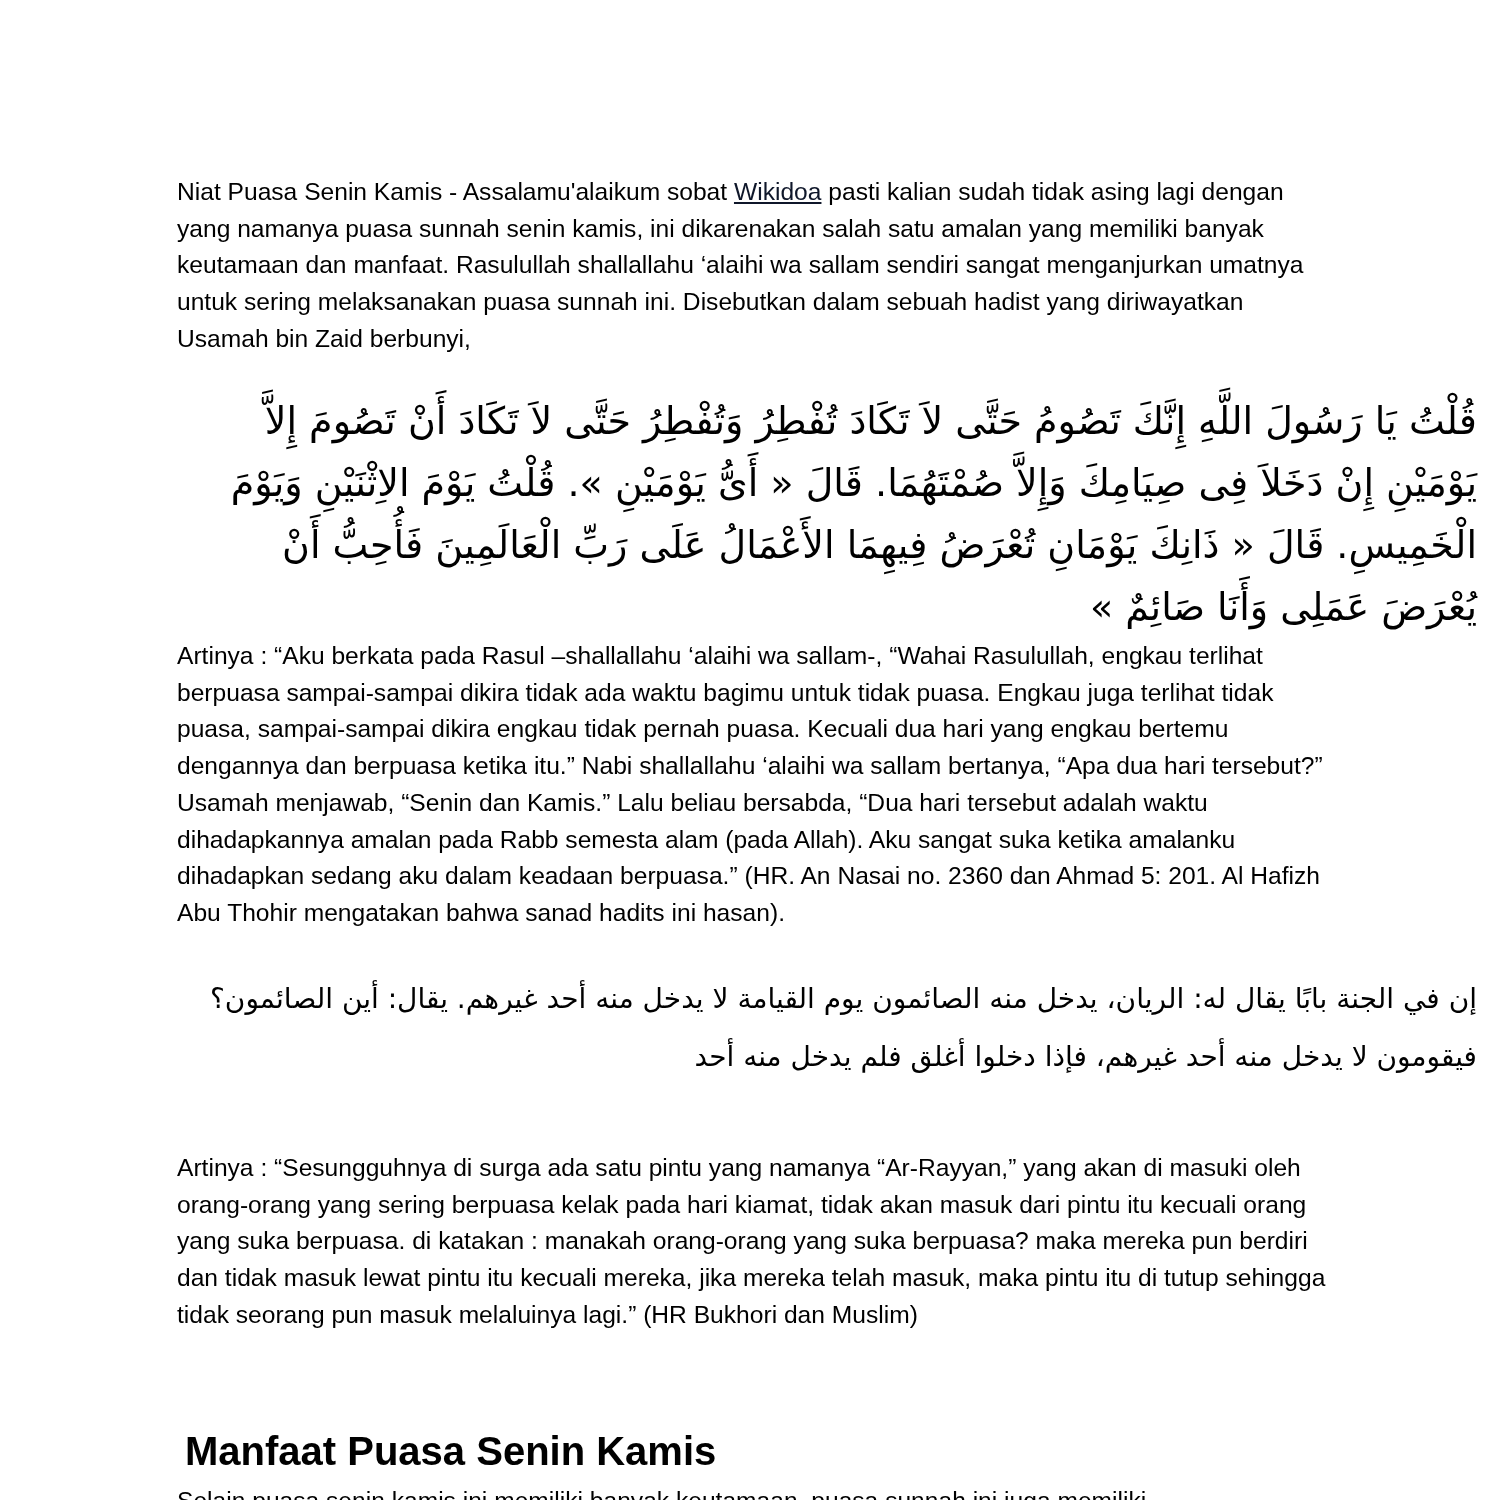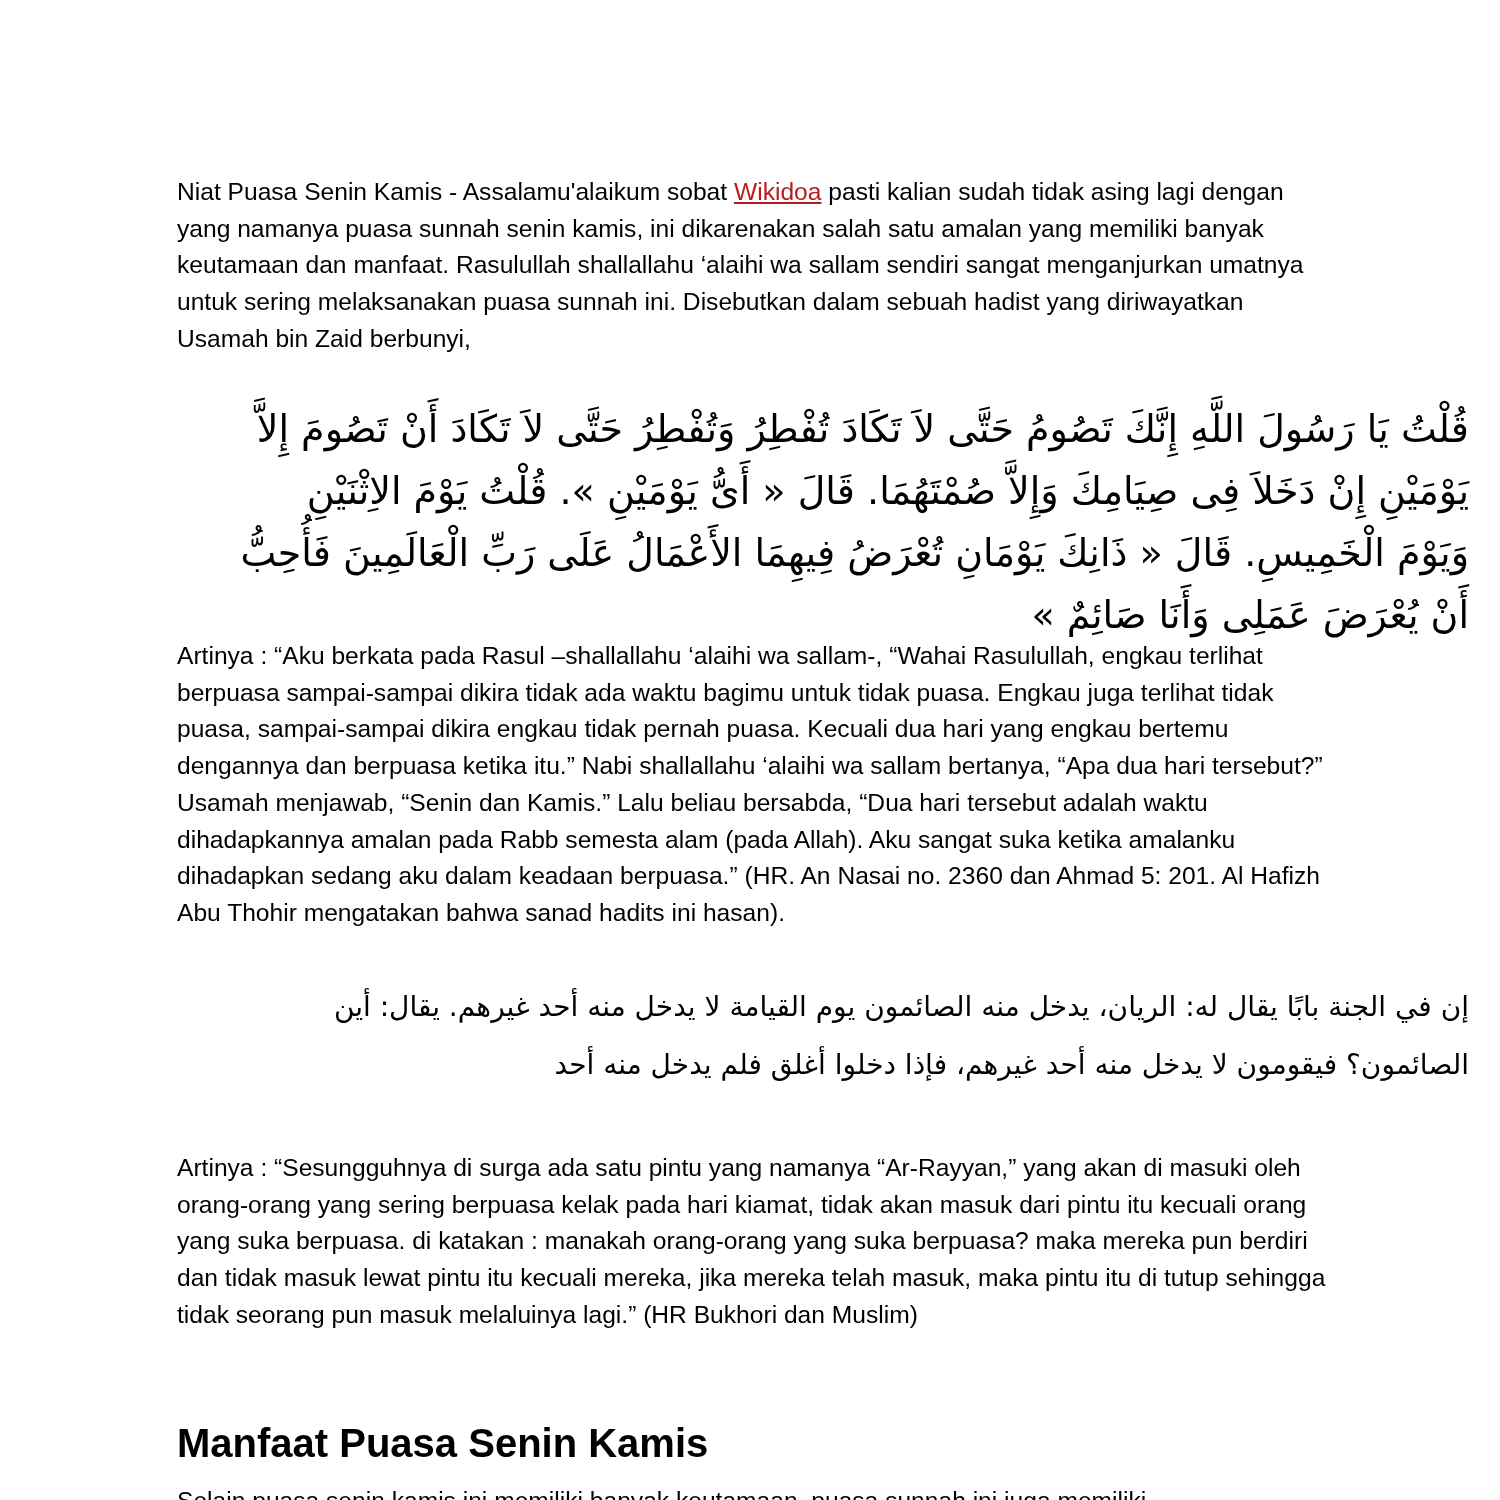--- a/index.html
+++ b/index.html
@@ -24,30 +24,30 @@
     .para {
       position: absolute;
       left: 0;
       width: 1150px;
       font-size: 24.6px;
       line-height: 36.7px;
       margin: 0;
     }
     .para b { font-weight: normal; }
     .link {
-      color: #b91c1c;
+      color: #0f172a;
       text-decoration: underline;
       cursor: pointer;
     }
     .arabic {
       position: absolute;
       direction: rtl;
       text-align: right;
       font-family: "DejaVu Sans", sans-serif;
-      margin: 8px;
+      margin: 0;
     }
     .arabic1 {
       right: -150px;
       left: 40px;
       top: 390px;
       font-size: 38px;
       line-height: 62px;
     }
     .arabic2 {
       left: 20px;
@@ -55,21 +55,21 @@
       top: 970px;
       font-size: 28px;
       line-height: 58px;
     }
     .heading {
       position: absolute;
       left: 0;
       top: 1415px;
       font-size: 40px;
       font-weight: bold;
-      margin: 0;
+      margin: 8px;
       line-height: 56px;
     }
   </style>
 </head>
 <body>
 
 <div class="page">
 
   <p class="para" style="top:174px;"><b>Niat Puasa Senin Kamis</b><span> - Assalamu'alaikum sobat </span><a class="link">Wikidoa</a><span> pasti kalian sudah tidak asing lagi dengan yang namanya puasa sunnah senin kamis, ini dikarenakan salah satu amalan yang memiliki banyak keutamaan dan manfaat. Rasulullah shallallahu ‘alaihi wa sallam sendiri sangat menganjurkan umatnya untuk sering melaksanakan puasa sunnah ini. Disebutkan dalam sebuah hadist yang diriwayatkan Usamah bin Zaid berbunyi,</span></p>
 

